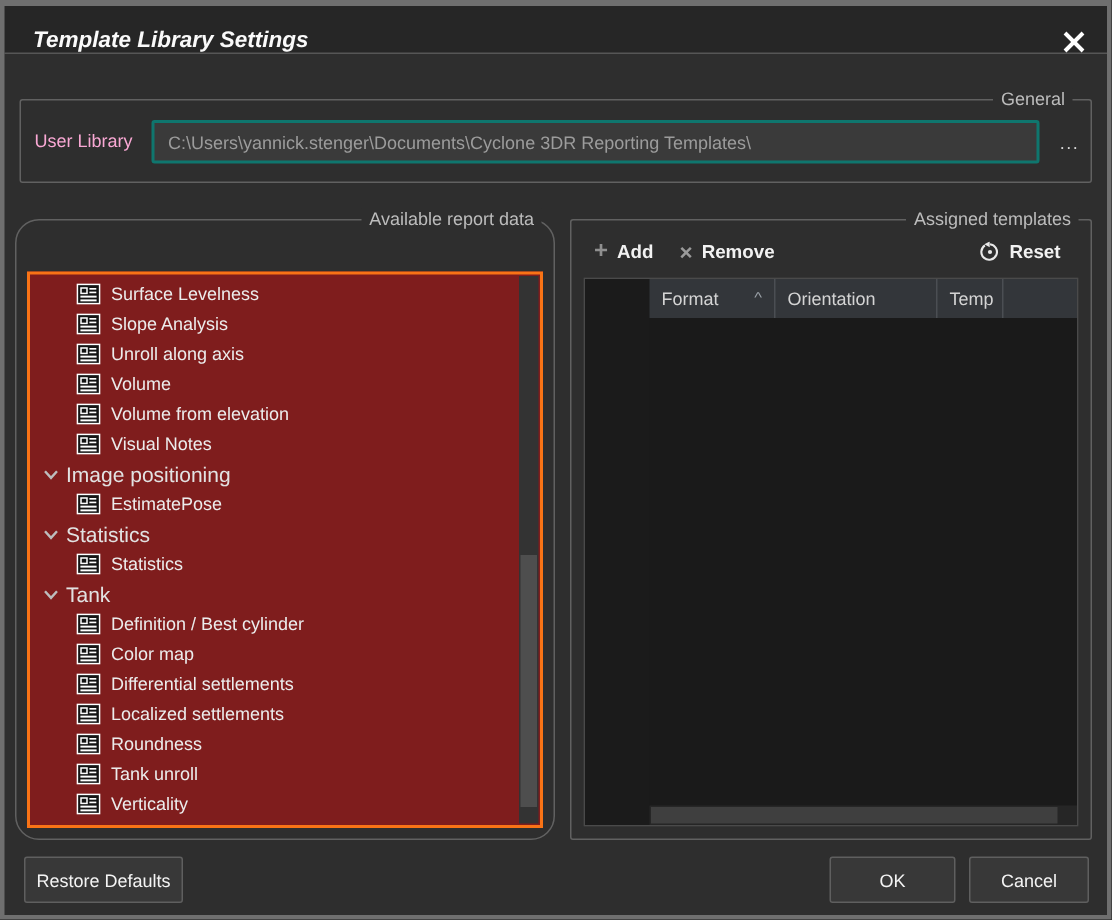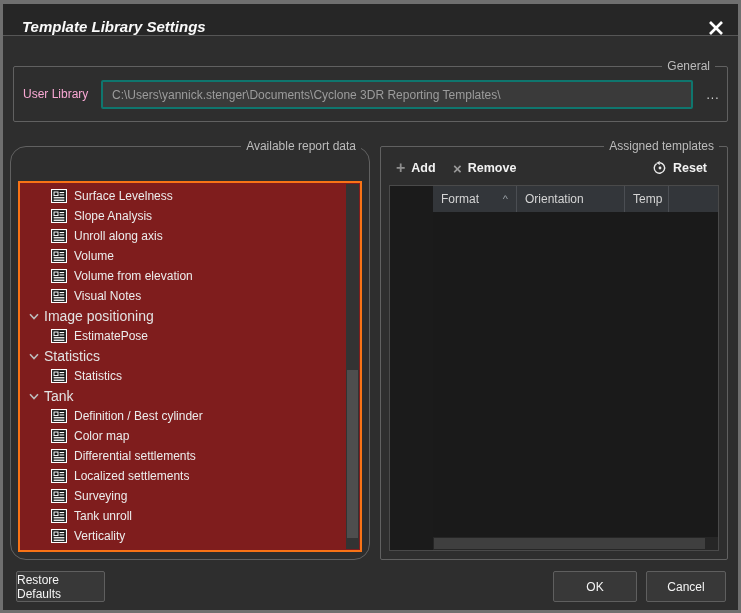--- a/index.html
+++ b/index.html
@@ -60,21 +60,21 @@
   .th.c1{width:108px;}
   .th.c2{width:44px;align-items:center;}
   .th.c3{flex:1;border-right:none;}
   .sort{margin-left:auto;color:#9aa0a6;font-size:11px;line-height:1;transform:scaleY(.85);}
   .tbody{flex:1;background:#1a1a1a;}
   .hscroll{height:13px;background:#262626;position:relative;flex:none;}
   .hscroll .thumb{position:absolute;left:1px;top:1px;bottom:1px;width:95%;background:#3f3f3f;}
 
   
   .btn{position:absolute;height:31px;background:#383838;border:1px solid #5f5f5f;border-radius:2px;color:#f4f4f4;font-size:12px;display:flex;align-items:center;justify-content:center;cursor:pointer;}
-  .btn-restore{left:16px;top:571px;width:89px;}
+  .btn-restore{left:16px;top:571px;width:106px;}
   .btn-ok{left:553px;top:571px;width:84px;}
   .btn-cancel{left:646px;top:571px;width:80px;}
 </style>
 </head>
 <body>
 
 <div class="window">
   <div class="frame"></div>
 
   <div class="titlebar">
@@ -282,21 +282,21 @@
             <span class="tree-icon">
               <svg width="16" height="14" viewBox="0 0 16 14">
                 <rect x="0.5" y="0.5" width="15" height="13" fill="#141414" stroke="#ffffff" stroke-width="1.2"></rect>
                 <rect x="3" y="3" width="4" height="3.6" fill="none" stroke="#ffffff" stroke-width="1"></rect>
                 <rect x="8.6" y="3" width="4.6" height="1.1" fill="#ffffff"></rect>
                 <rect x="8.6" y="5.4" width="4.6" height="1.1" fill="#ffffff"></rect>
                 <rect x="2.6" y="8.1" width="10.8" height="1.3" fill="#ffffff"></rect>
                 <rect x="2.6" y="10.6" width="10.8" height="1.3" fill="#ffffff"></rect>
               </svg>
             </span>
-            <span class="lbl">Surveying</span>
+            <span class="lbl">Roundness</span>
           </div>
           <div class="tree-row leaf">
             <span class="tree-icon">
               <svg width="16" height="14" viewBox="0 0 16 14">
                 <rect x="0.5" y="0.5" width="15" height="13" fill="#141414" stroke="#ffffff" stroke-width="1.2"></rect>
                 <rect x="3" y="3" width="4" height="3.6" fill="none" stroke="#ffffff" stroke-width="1"></rect>
                 <rect x="8.6" y="3" width="4.6" height="1.1" fill="#ffffff"></rect>
                 <rect x="8.6" y="5.4" width="4.6" height="1.1" fill="#ffffff"></rect>
                 <rect x="2.6" y="8.1" width="10.8" height="1.3" fill="#ffffff"></rect>
                 <rect x="2.6" y="10.6" width="10.8" height="1.3" fill="#ffffff"></rect>

